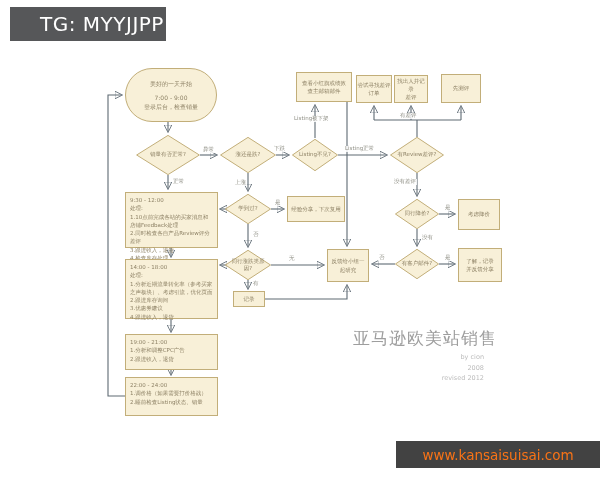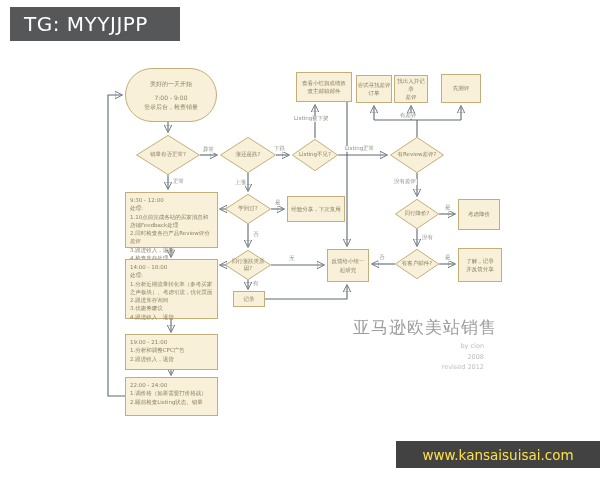--- a/index.html
+++ b/index.html
@@ -1,40 +1,40 @@
 <!DOCTYPE html>
 <html><head>
 <meta charset="utf-8">
 <style>
   html,body{margin:0;padding:0;background:#fff;}
   #canvas{position:relative;width:600px;height:480px;background:#fff;overflow:hidden;
           font-family:"DejaVu Sans",sans-serif;}
-  .badge{position:absolute;left:10px;top:7px;width:170px;height:34px;background:#565759;
-         color:#fff;font-size:20px;display:flex;align-items:center;padding-left:14px;
+  .badge{position:absolute;left:10px;top:7px;width:156px;height:34px;background:#565759;
+         color:#fff;font-size:20px;display:flex;align-items:center;padding-left:30px;
          box-sizing:border-box;letter-spacing:.5px;}
   .wmbar{position:absolute;left:396px;top:441px;width:204px;height:27px;background:#424242;
-         color:#fde047;font-size:13.5px;display:flex;align-items:center;justify-content:center;}
+         color:#f97316;font-size:13.5px;display:flex;align-items:center;justify-content:center;}
   svg.wires{position:absolute;left:0;top:0;width:600px;height:480px;}
   svg.wires path{fill:none;stroke:#5e6a73;stroke-width:1.1px;}
   .node{position:absolute;box-sizing:border-box;background:#f8f0d8;border:1px solid #c2ae79;
         color:#8e8266;display:flex;flex-direction:column;align-items:center;justify-content:center;
         text-align:center;font-size:5.5px;line-height:1.5;}
   .stadium{border-radius:27px;font-size:6px;}
   .stadium .gap{margin-top:5px;}
   .bigbox{align-items:flex-start;justify-content:flex-start;text-align:left;
           padding:3px 4px;font-size:5.5px;line-height:1.5;}
   .bigbox div{width:100%;}
   .diamond{position:absolute;display:flex;align-items:center;justify-content:center;
            text-align:center;color:#8e8266;font-size:5.5px;line-height:1.3;}
   .diamond svg{position:absolute;left:0;top:0;width:100%;height:100%;}
   .diamond polygon{fill:#f8f0d8;stroke:#c2ae79;vector-effect:non-scaling-stroke;}
   .diamond span{position:relative;z-index:1;padding:0 6px;}
   .lbl{position:absolute;color:#8f8f85;font-size:5.5px;line-height:1;background:rgba(255,255,255,.85);
        padding:0 1px;white-space:nowrap;z-index:2;}
-  .titleblk{position:absolute;left:340px;top:315px;width:170px;text-align:center;
+  .titleblk{position:absolute;left:340px;top:326px;width:170px;text-align:center;
             color:#9e9e9e;font-family:"Liberation Serif","DejaVu Serif",serif;
             font-size:17px;line-height:1.55;letter-spacing:1px;}
   .credit{font-family:"DejaVu Sans",sans-serif;font-size:6.5px;line-height:1.6;
           color:#bcbcbc;text-align:right;padding-right:26px;letter-spacing:0;}
 </style>
 </head>
 <body>
 
 <div id="canvas">
 

